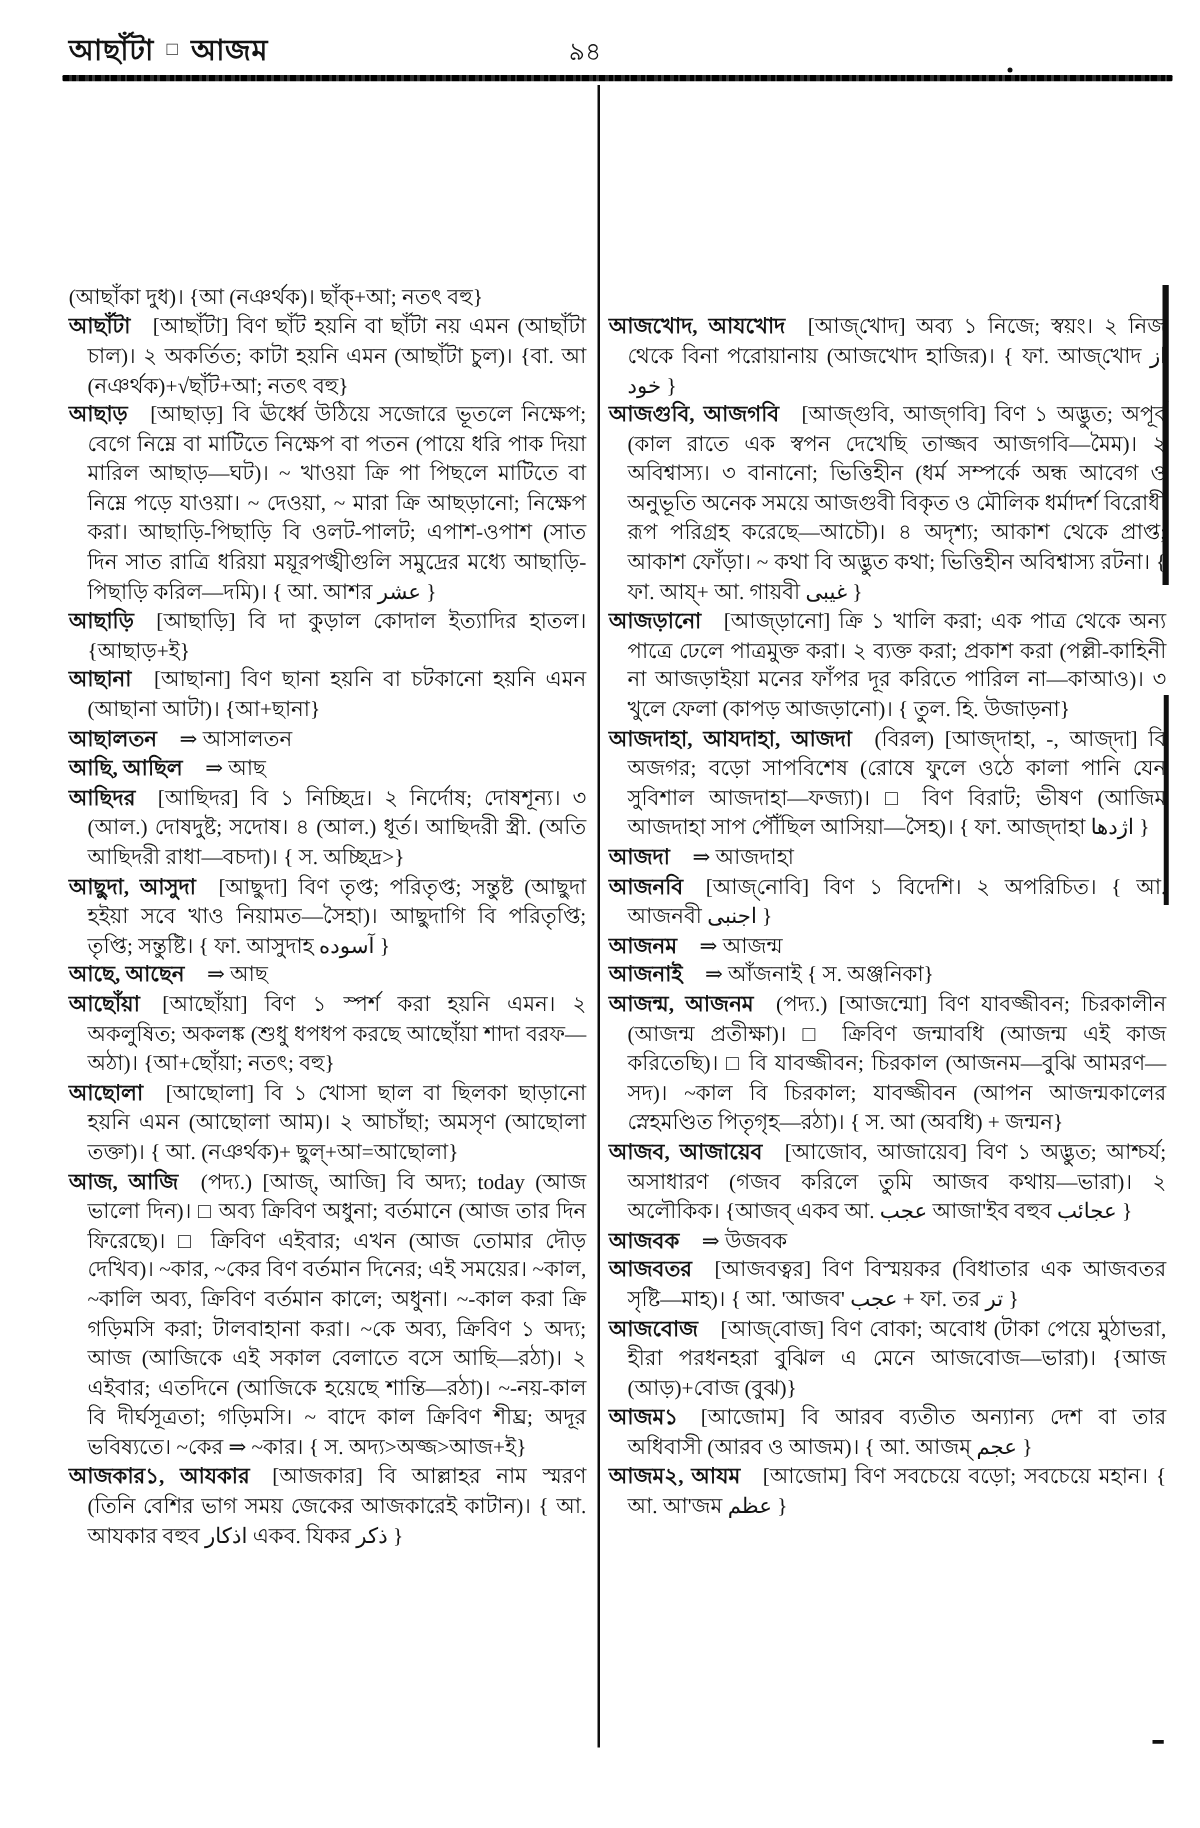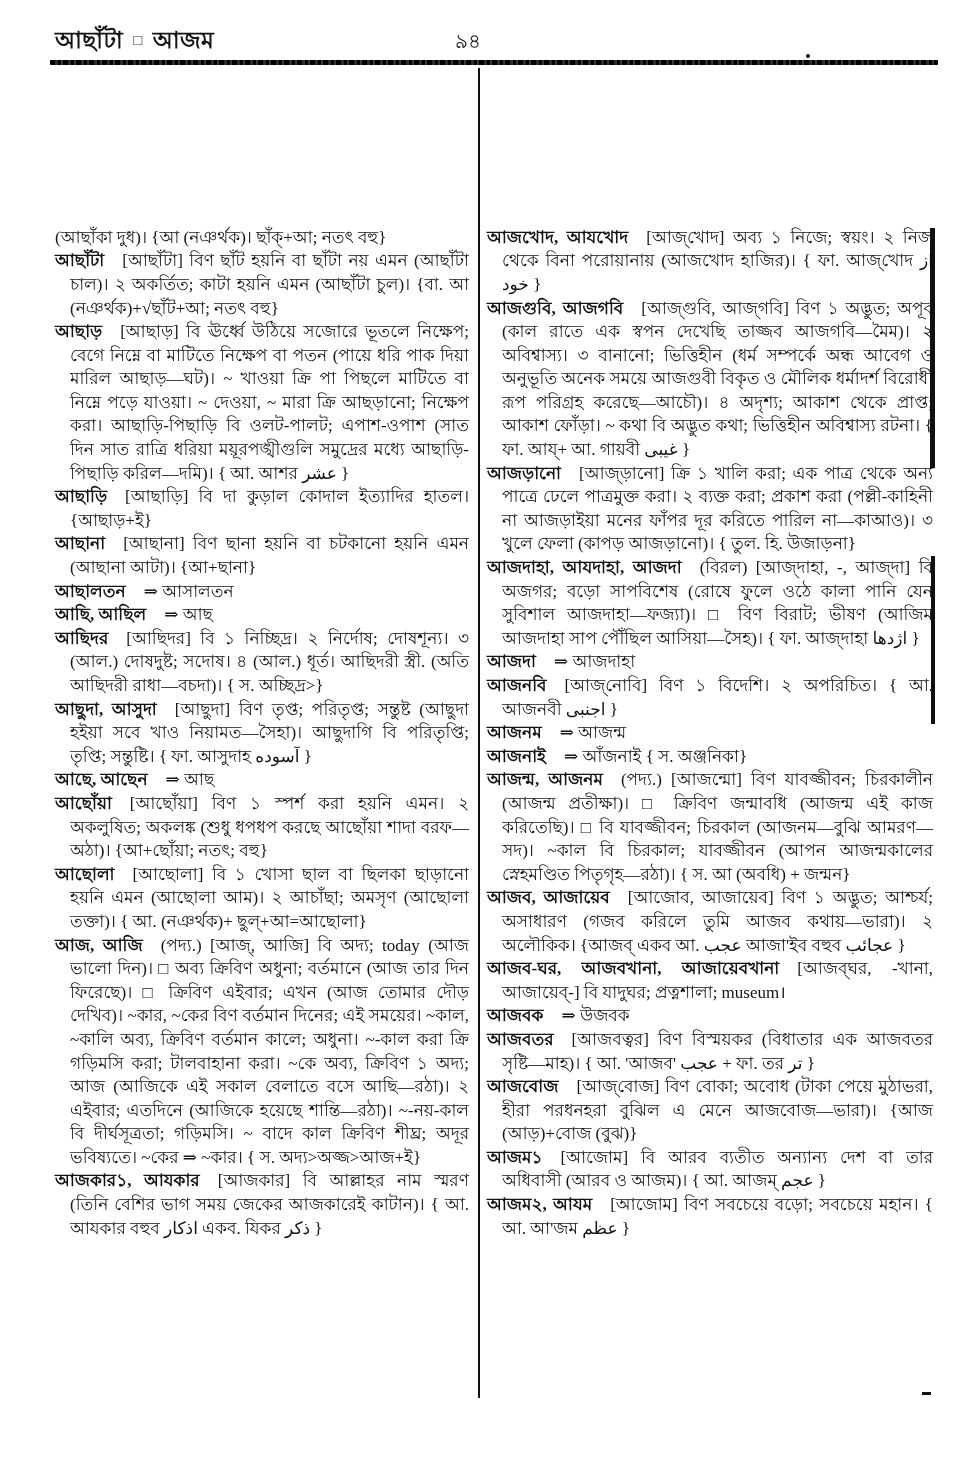--- a/index.html
+++ b/index.html
@@ -123,21 +123,20 @@
   <p class="entry"><b class="hw">আজনবি</b><span class="bd">[আজ্‌নোবি] বিণ ১ বিদেশি। ২ অপরিচিত। { আ. আজনবী اجنبى }</span></p>
 
   <p class="entry"><b class="hw">আজনম</b><span class="bd">⇒ আজন্ম</span></p>
 
   <p class="entry"><b class="hw">আজনাই</b><span class="bd">⇒ আঁজনাই { স. অঞ্জনিকা}</span></p>
 
   <p class="entry"><b class="hw">আজন্ম, আজনম</b><span class="bd">(পদ্য.) [আজন্মো] বিণ যাবজ্জীবন; চিরকালীন (আজন্ম প্রতীক্ষা)। □ ক্রিবিণ জন্মাবধি (আজন্ম এই কাজ করিতেছি)। □ বি যাবজ্জীবন; চিরকাল (আজনম—বুঝি আমরণ—সদ)। ~কাল বি চিরকাল; যাবজ্জীবন (আপন আজন্মকালের স্নেহমণ্ডিত পিতৃগৃহ—রঠা)। { স. আ (অবধি) + জন্মন}</span></p>
 
   <p class="entry"><b class="hw">আজব, আজায়েব</b><span class="bd">[আজোব, আজায়েব] বিণ ১ অদ্ভুত; আশ্চর্য; অসাধারণ (গজব করিলে তুমি আজব কথায়—ভারা)। ২ অলৌকিক। {আজব্ একব আ. عجب আজা'ইব বহুব عجائب }</span></p>
 
-  <p class="entry"><b class="hw">আজব-ঘর, আজবখানা, আজায়েবখানা</b><span class="bd">[আজব্‌ঘর, -খানা, আজায়েব্-] বি যাদুঘর; প্রত্নশালা; museum।</span></p>
 
   <p class="entry"><b class="hw">আজবক</b><span class="bd">⇒ উজবক</span></p>
 
   <p class="entry"><b class="hw">আজবতর</b><span class="bd">[আজবত্বর] বিণ বিস্ময়কর (বিধাতার এক আজবতর সৃষ্টি—মাহ)। { আ. 'আজব' عجب + ফা. তর تر }</span></p>
 
   <p class="entry"><b class="hw">আজবোজ</b><span class="bd">[আজ্‌বোজ] বিণ বোকা; অবোধ (টাকা পেয়ে মুঠাভরা, হীরা পরধনহরা বুঝিল এ মেনে আজবোজ—ভারা)। {আজ (আড়)+বোজ (বুঝ)}</span></p>
 
   <p class="entry"><b class="hw">আজম১</b><span class="bd">[আজোম] বি আরব ব্যতীত অন্যান্য দেশ বা তার অধিবাসী (আরব ও আজম)। { আ. আজম্ عجم }</span></p>
 
   <p class="entry"><b class="hw">আজম২, আযম</b><span class="bd">[আজোম] বিণ সবচেয়ে বড়ো; সবচেয়ে মহান। { আ. আ'জম عظم }</span></p>

